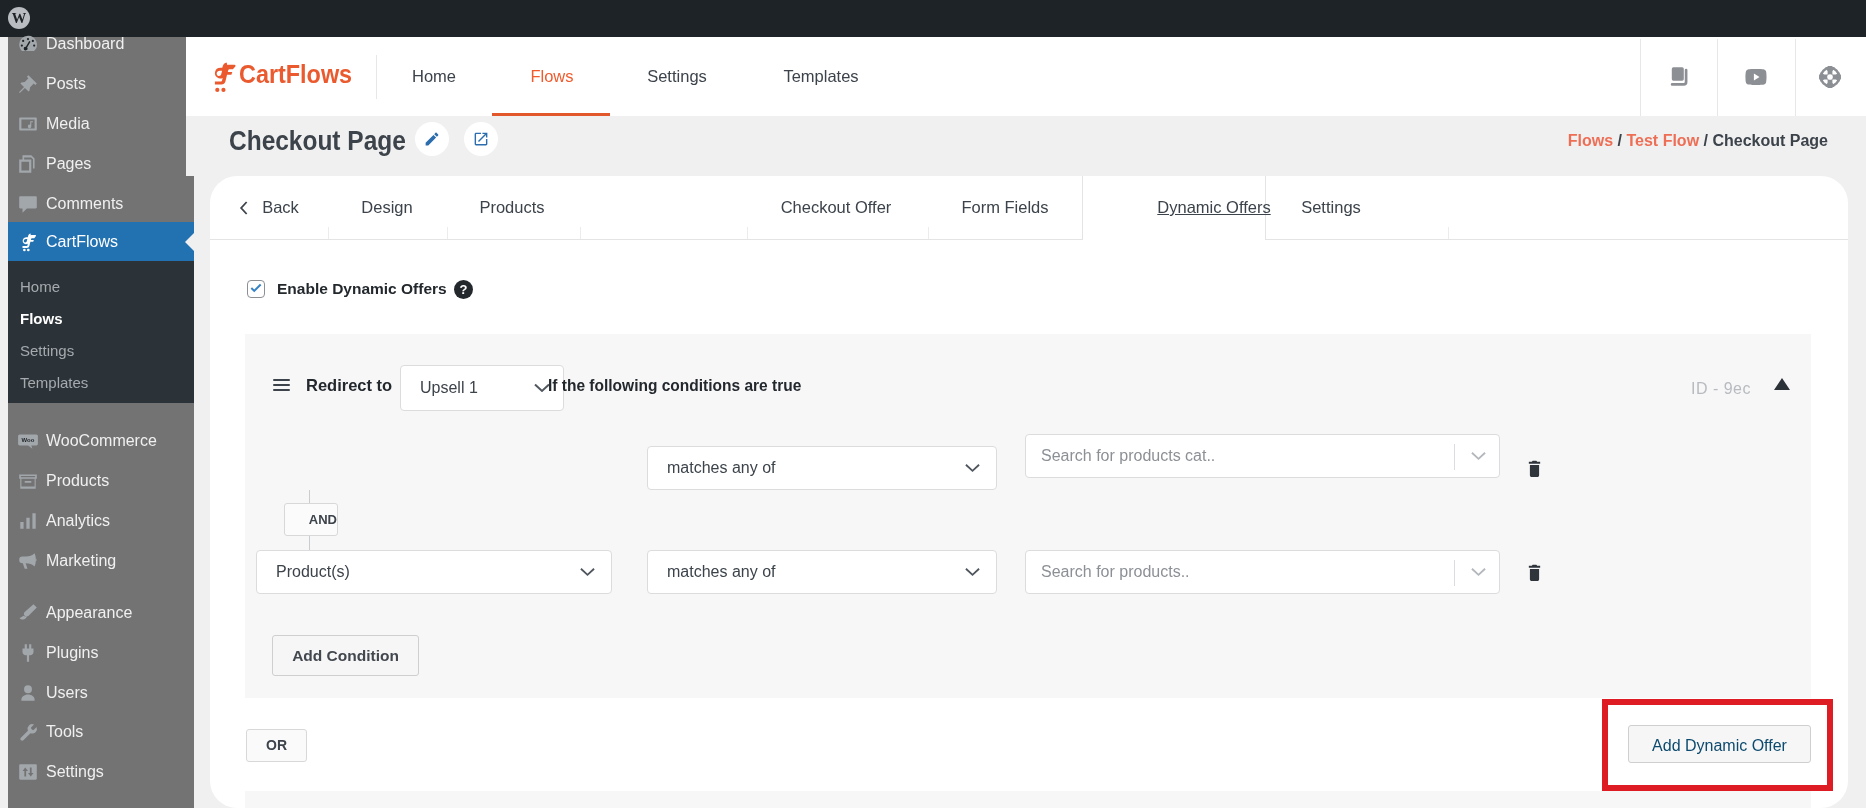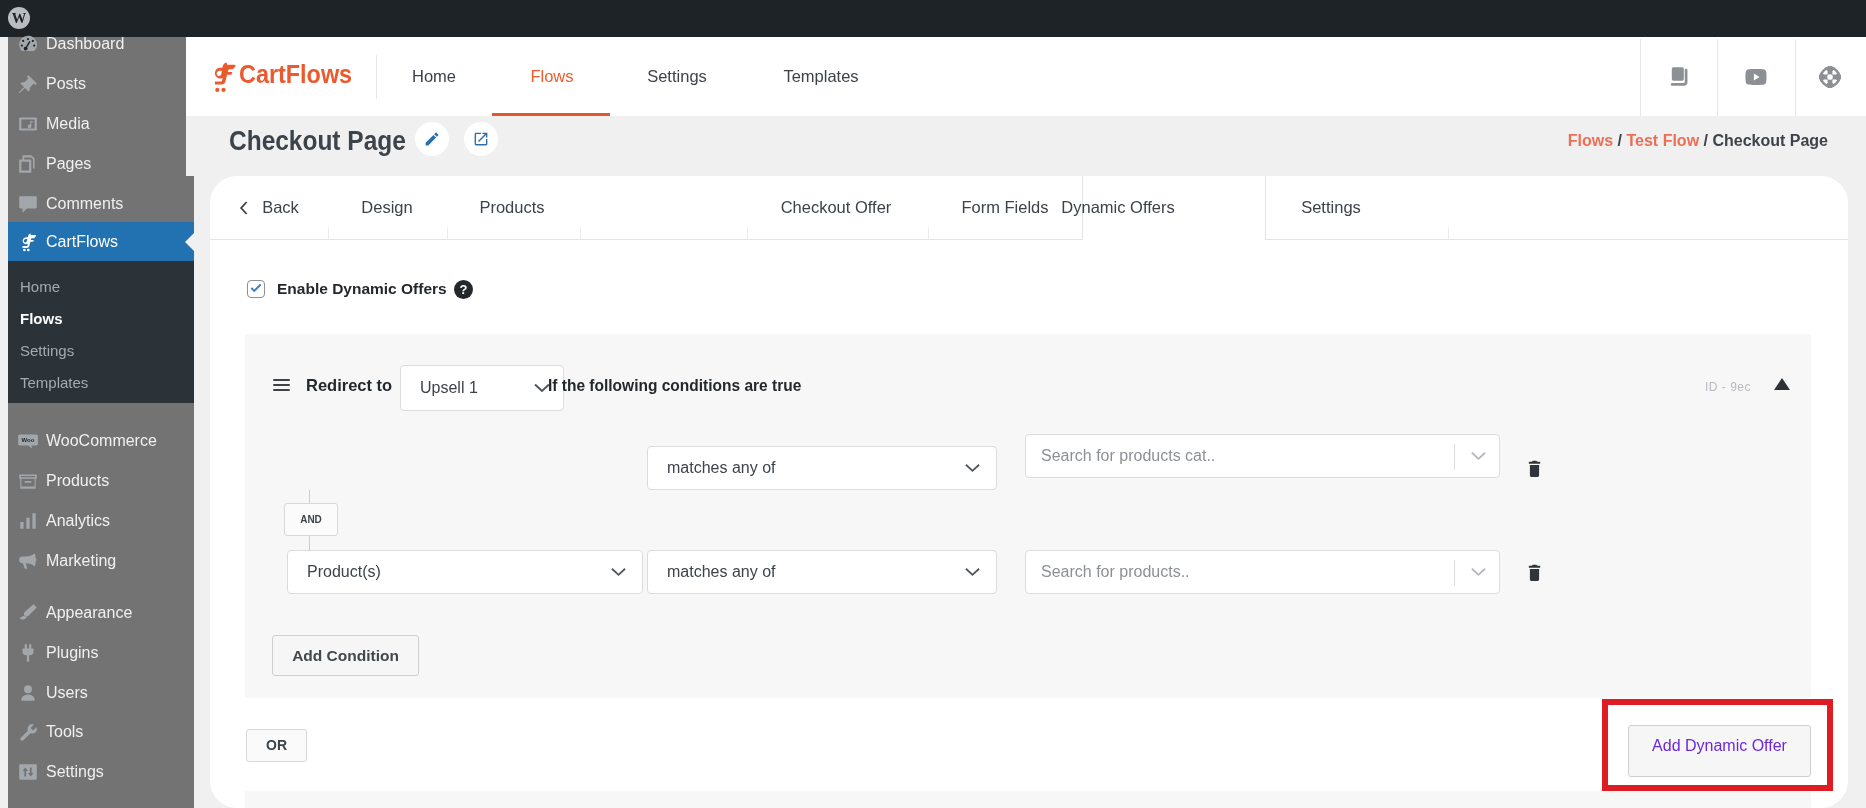--- a/index.html
+++ b/index.html
@@ -280,21 +280,21 @@
     <div class="notch-v" style="left:718px;"></div>
     <div class="notch-v" style="left:1238px;"></div>
 
     <div class="tabtxt" style="left:59px;"><svg width="9" height="14" viewBox="0 0 9 14" style="vertical-align:-2px;margin-right:14px">
           <path d="M7.5 1 2 7l5.5 6" stroke="#3c434a" stroke-width="1.8" fill="none"></path>
         </svg>Back</div>
     <div class="tabtxt" style="left:177px;">Design</div>
     <div class="tabtxt" style="left:302px;">Products</div>
     <div class="tabtxt" style="left:626px;">Checkout Offer</div>
     <div class="tabtxt" style="left:795px;">Form Fields</div>
-    <div class="tabtxt" style="left:908px;">Dynamic Offers</div>
+    <div class="tabtxt" style="left:1004px;text-decoration:underline;">Dynamic Offers</div>
     <div class="tabtxt" style="left:1121px;">Settings</div>
 
     <div id="cbx">
         <svg width="16" height="14" viewBox="0 0 24 24" style="position:absolute;left:0px;top:0px">
           <path fill="none" stroke="#3582c4" stroke-width="3.4" d="M4 12l5 5L20 6"></path>
         </svg>
       </div>
     <div id="cbxlabel">Enable Dynamic Offers</div>
     <div id="helpdot">?</div>
 
@@ -305,45 +305,45 @@
         <div style="height:2.4px;background:#3c434a;border-radius:1px;margin-top:2.4px;"></div>
       </div>
       <div style="position:absolute;left:61px;top:42px;font-size:16.5px;font-weight:bold;color:#23282d;">Redirect to</div>
       <div class="selbox" style="left:155px;top:31px;width:164px;height:46px;">
         <div class="t" style="font-size:16px;">Upsell 1</div>
         <svg class="chev" style="right:13px;" width="16" height="9" viewBox="0 0 16 9">
             <path d="M1 1l7 6.5L15 1" stroke="#50575e" stroke-width="2" fill="none"></path>
           </svg>
       </div>
       <div style="position:absolute;left:303px;top:42px;font-size:16.5px;font-weight:bold;color:#23282d;transform:scaleX(0.94);transform-origin:0 0;white-space:nowrap;">If the following conditions are true</div>
-      <div style="position:absolute;right:60px;top:46px;font-size:12px;color:#b7bbbf;letter-spacing:.5px;">ID - 9ec</div>
+      <div style="position:absolute;right:60px;top:46px;font-size:16px;color:#b7bbbf;letter-spacing:.5px;">ID - 9ec</div>
       <div style="position:absolute;right:21px;top:44px;width:0;height:0;border-left:8px solid transparent;border-right:8px solid transparent;border-bottom:12px solid #2c3338;"></div>
 
       <div class="selbox" style="left:402px;top:112px;width:350px;height:44px;">
         <div class="t">matches any of</div>
         <svg class="chev" style="right:16px;" width="15" height="9" viewBox="0 0 16 9">
             <path d="M1 1l7 6.5L15 1" stroke="#50575e" stroke-width="2" fill="none"></path>
           </svg>
       </div>
       <div class="selbox" style="left:780px;top:100px;width:475px;height:44px;">
         <div class="t ph">Search for products cat..</div>
         <div style="position:absolute;right:44px;top:9px;width:1px;height:26px;background:#dcdcde;"></div>
         <svg class="chev" style="right:13px;" width="15" height="9" viewBox="0 0 16 9">
             <path d="M1 1l7 6.5L15 1" stroke="#b4b8bc" stroke-width="2" fill="none"></path>
           </svg>
       </div>
       <svg style="position:absolute;left:1281px;top:124px;" width="17" height="21" viewBox="0 0 24 26">
           <path fill="#2f353b" d="M5.5 22.5c0 1.4 1.1 2.5 2.5 2.5h8c1.4 0 2.5-1.1 2.5-2.5V8h-13v14.5zM20 3.5h-4.2L14.6 2H9.4L8.2 3.5H4v2.8h16V3.5z"></path>
         </svg>
 
       <div class="vline" style="left:64px;top:156px;height:13px;"></div>
-      <div class="chip" style="left:39px;top:169px;width:54px;height:33px;line-height:31px;font-size:10px;">AND</div>
+      <div class="chip" style="left:39px;top:169px;width:54px;height:33px;line-height:31px;font-size:13px;text-align:right;">AND</div>
       <div class="vline" style="left:64px;top:202px;height:14px;"></div>
 
-      <div class="selbox" style="left:42px;top:216px;width:356px;height:44px;">
+      <div class="selbox" style="left:11px;top:216px;width:356px;height:44px;">
         <div class="t">Product(s)</div>
         <svg class="chev" style="right:16px;" width="15" height="9" viewBox="0 0 16 9">
             <path d="M1 1l7 6.5L15 1" stroke="#50575e" stroke-width="2" fill="none"></path>
           </svg>
       </div>
       <div class="selbox" style="left:402px;top:216px;width:350px;height:44px;">
         <div class="t">matches any of</div>
         <svg class="chev" style="right:16px;" width="15" height="9" viewBox="0 0 16 9">
             <path d="M1 1l7 6.5L15 1" stroke="#50575e" stroke-width="2" fill="none"></path>
           </svg>
@@ -357,18 +357,18 @@
       </div>
       <svg style="position:absolute;left:1281px;top:228px;" width="17" height="21" viewBox="0 0 24 26">
           <path fill="#2f353b" d="M5.5 22.5c0 1.4 1.1 2.5 2.5 2.5h8c1.4 0 2.5-1.1 2.5-2.5V8h-13v14.5zM20 3.5h-4.2L14.6 2H9.4L8.2 3.5H4v2.8h16V3.5z"></path>
         </svg>
 
       <div class="btn" style="left:27px;top:301px;width:147px;height:41px;line-height:39px;">Add Condition</div>
     </div>
 
     <div class="chip" style="left:36px;top:553px;width:61px;height:33px;line-height:31px;font-size:14px;background:#fafafa;">OR</div>
     <div id="redbox"></div>
-    <div class="btn" style="left:1418px;top:549px;width:183px;height:52px;line-height:40px;font-weight:normal;color:#6d28d9;font-size:16px;">Add Dynamic Offer</div>
+    <div class="btn" style="left:1418px;top:549px;width:183px;height:38px;line-height:40px;font-weight:normal;color:#0c4a6e;font-size:16px;">Add Dynamic Offer</div>
 
     <div id="card2"></div>
   </div>
 
 </div>
 
 </body></html>

